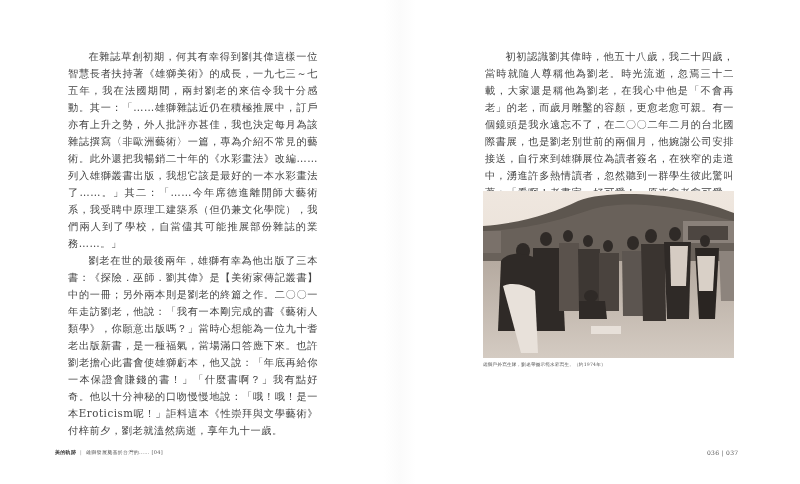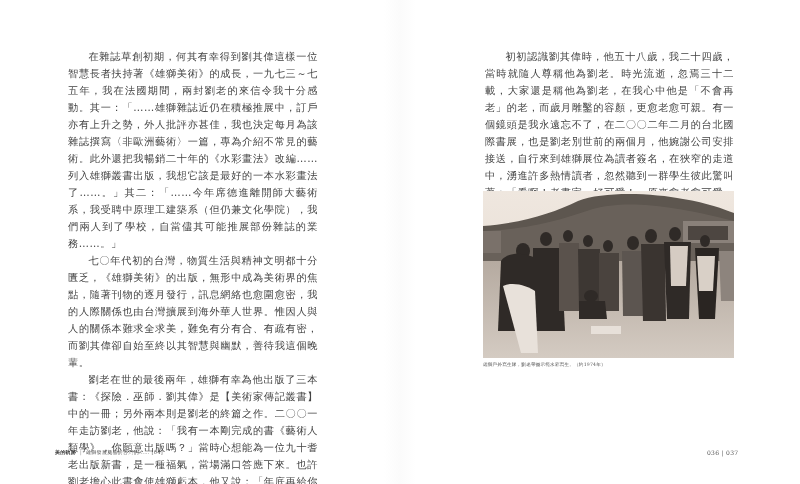--- a/index.html
+++ b/index.html
@@ -91,21 +91,20 @@
   }
 </style>
 </head>
 <body>
 
 <div class="spread">
 
   <div class="page page-left">
     <div class="text-col">
       <p class="para">在雜誌草創初期，何其有幸得到劉其偉這樣一位智慧長者扶持著《雄獅美術》的成長，一九七三～七五年，我在法國期間，兩封劉老的來信令我十分感動。其一：「……雄獅雜誌近仍在積極推展中，訂戶亦有上升之勢，外人批評亦甚佳，我也決定每月為該雜誌撰寫〈非歐洲藝術〉一篇，專為介紹不常見的藝術。此外還把我暢銷二十年的《水彩畫法》改編……列入雄獅叢書出版，我想它該是最好的一本水彩畫法了……。」其二：「……今年席德進離開師大藝術系，我受聘中原理工建築系（但仍兼文化學院），我們兩人到了學校，自當儘其可能推展部份雜誌的業務……。」</p>
-      <p class="para">七〇年代初的台灣，物質生活與精神文明都十分匱乏，《雄獅美術》的出版，無形中成為美術界的焦點，隨著刊物的逐月發行，訊息網絡也愈圍愈密，我的人際關係也由台灣擴展到海外華人世界。惟因人與人的關係本難求全求美，難免有分有合、有疏有密，而劉其偉卻自始至終以其智慧與幽默，善待我這個晚輩。</p>
       <p class="para">劉老在世的最後兩年，雄獅有幸為他出版了三本書：《探險．巫師．劉其偉》是【美術家傳記叢書】中的一冊；另外兩本則是劉老的終篇之作。二〇〇一年走訪劉老，他說：「我有一本剛完成的書《藝術人類學》，你願意出版嗎？」當時心想能為一位九十耆老出版新書，是一種福氣，當場滿口答應下來。也許劉老擔心此書會使雄獅虧本，他又說：「年底再給你一本保證會賺錢的書！」「什麼書啊？」我有點好奇。他以十分神秘的口吻慢慢地說：「哦！哦！是一本Eroticism呢！」詎料這本《性崇拜與文學藝術》付梓前夕，劉老就溘然病逝，享年九十一歲。</p>
     </div>
 
     <div class="running-head">
       <span class="book">美的軌跡</span>
       <span class="sep">|</span>
       <span>雄獅發展奠基於台灣的……</span>
       <span>[04]</span>
     </div>
   </div>

